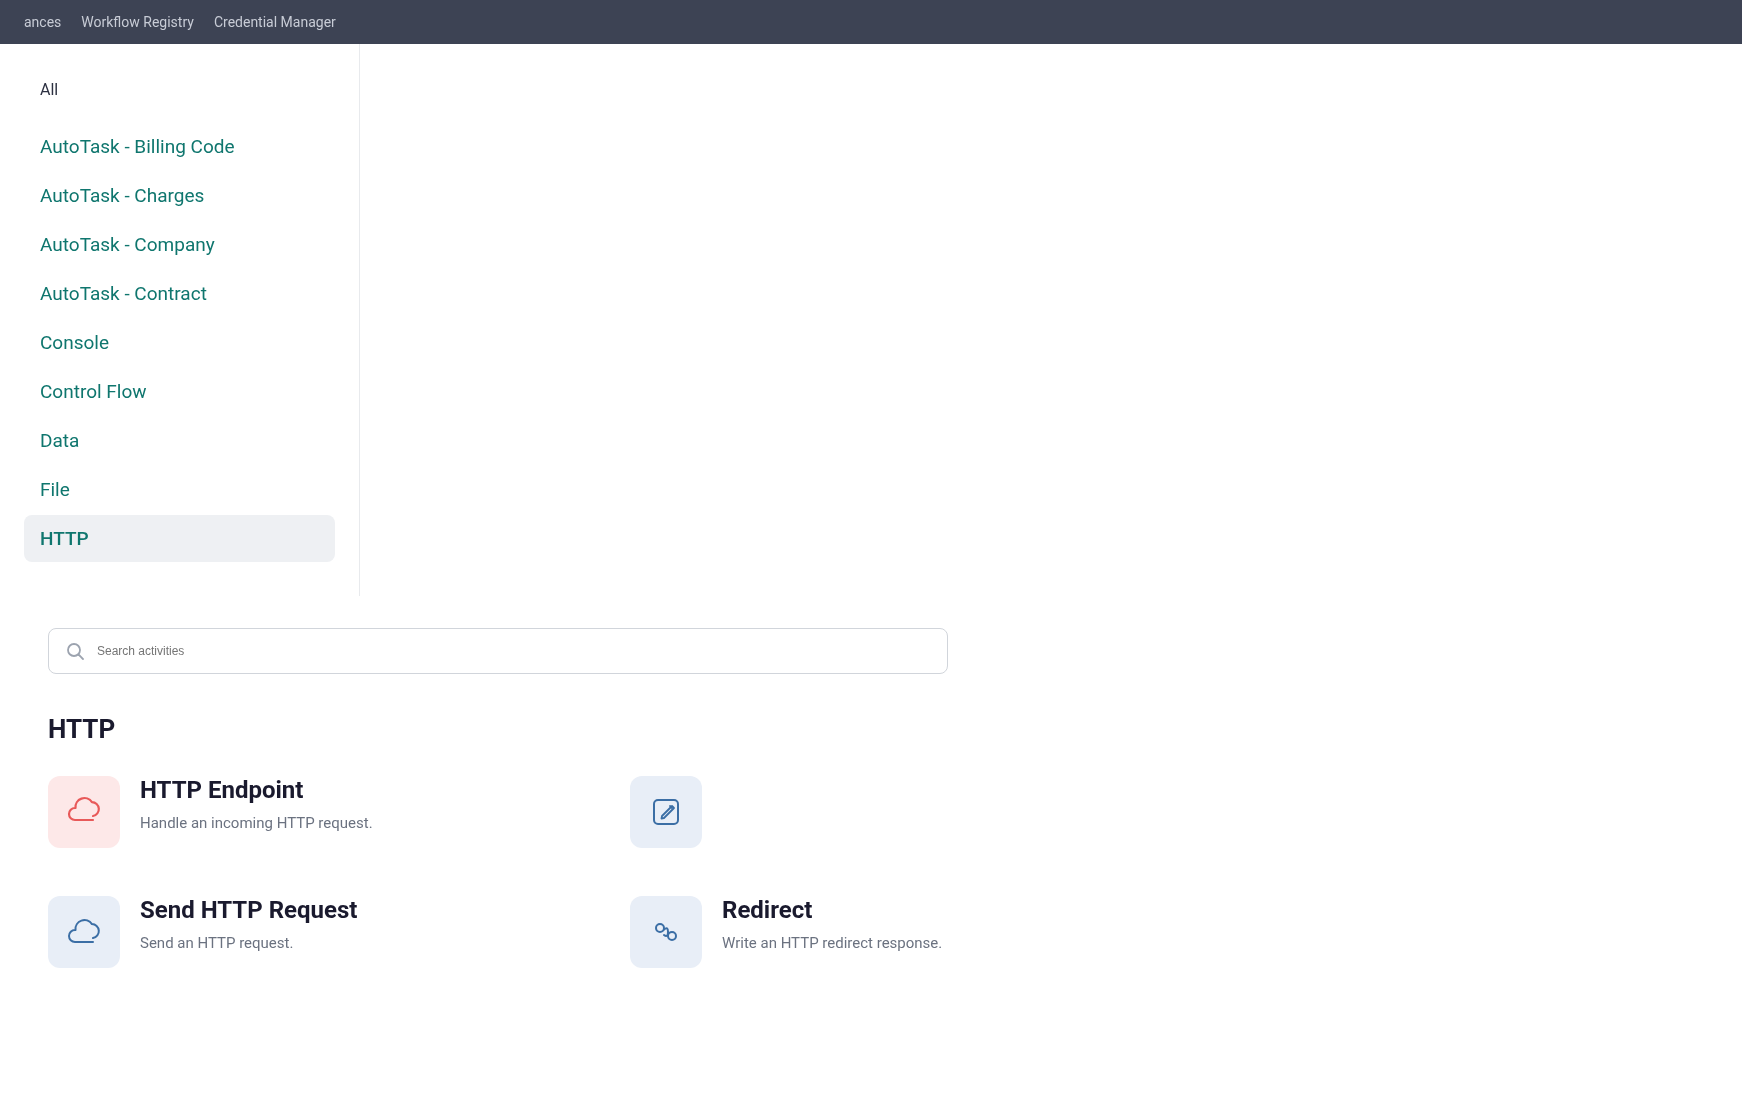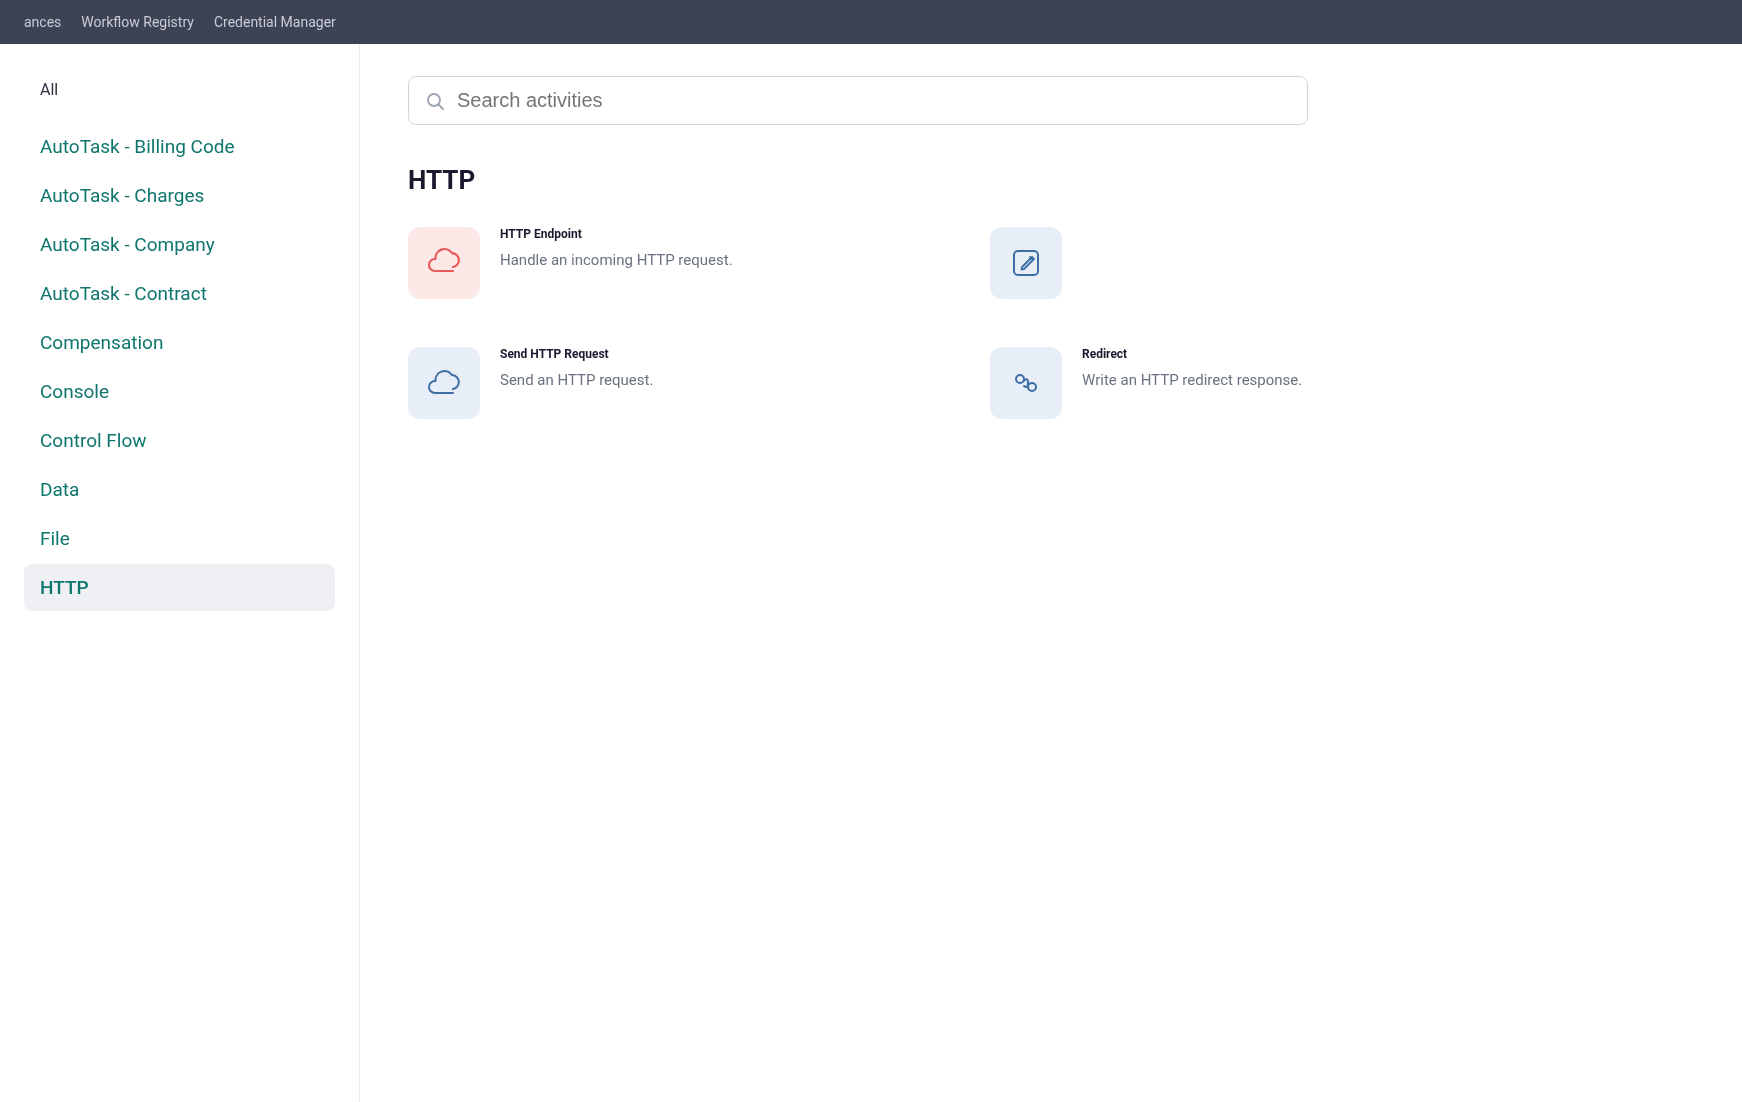--- a/index.html
+++ b/index.html
@@ -26,20 +26,21 @@
     .top-nav-item {
       color: #c8ccd6;
       font-size: 14px;
       cursor: pointer;
     }
 
     
     .main-container {
       display: flex;
       height: calc(1102px - 44px);
+      flex-direction: column;
     }
 
     
     .sidebar {
       width: 360px;
       padding: 32px 24px;
       border-right: 1px solid #e8eaed;
       flex-shrink: 0;
       overflow-y: auto;
     }
@@ -87,21 +88,21 @@
 
     .search-icon {
       color: #9ca3af;
       margin-right: 12px;
       font-size: 18px;
     }
 
     .search-input {
       border: none;
       outline: none;
-      font-size: 20px;
+      font-size: 12px;
       color: #6b7280;
       width: 100%;
       background: transparent;
     }
 
     
     .section-title {
       font-size: 26px;
       font-weight: 700;
       color: #1a1a2e;
@@ -139,21 +140,21 @@
 
     .card-icon-blue {
       background: #e8eef7;
     }
 
     .card-content {
       flex: 1;
     }
 
     .card-title {
-      font-size: 12px;
+      font-size: 24px;
       font-weight: 700;
       color: #1a1a2e;
       margin-bottom: 8px;
     }
 
     .card-description {
       font-size: 15px;
       color: #6b7280;
       line-height: 1.5;
     }
@@ -174,21 +175,20 @@
 
 <div class="main-container">
 
   <aside class="sidebar">
     <div class="sidebar-item-all">All</div>
 
     <div class="sidebar-item">AutoTask - Billing Code</div>
     <div class="sidebar-item">AutoTask - Charges</div>
     <div class="sidebar-item">AutoTask - Company</div>
     <div class="sidebar-item">AutoTask - Contract</div>
-    <div class="sidebar-item">Compensation</div>
     <div class="sidebar-item">Console</div>
     <div class="sidebar-item">Control Flow</div>
     <div class="sidebar-item">Data</div>
     <div class="sidebar-item">File</div>
     <div class="sidebar-item active">HTTP</div>
   </aside>
 
   <main class="content-area">
 
     <div class="search-bar">

